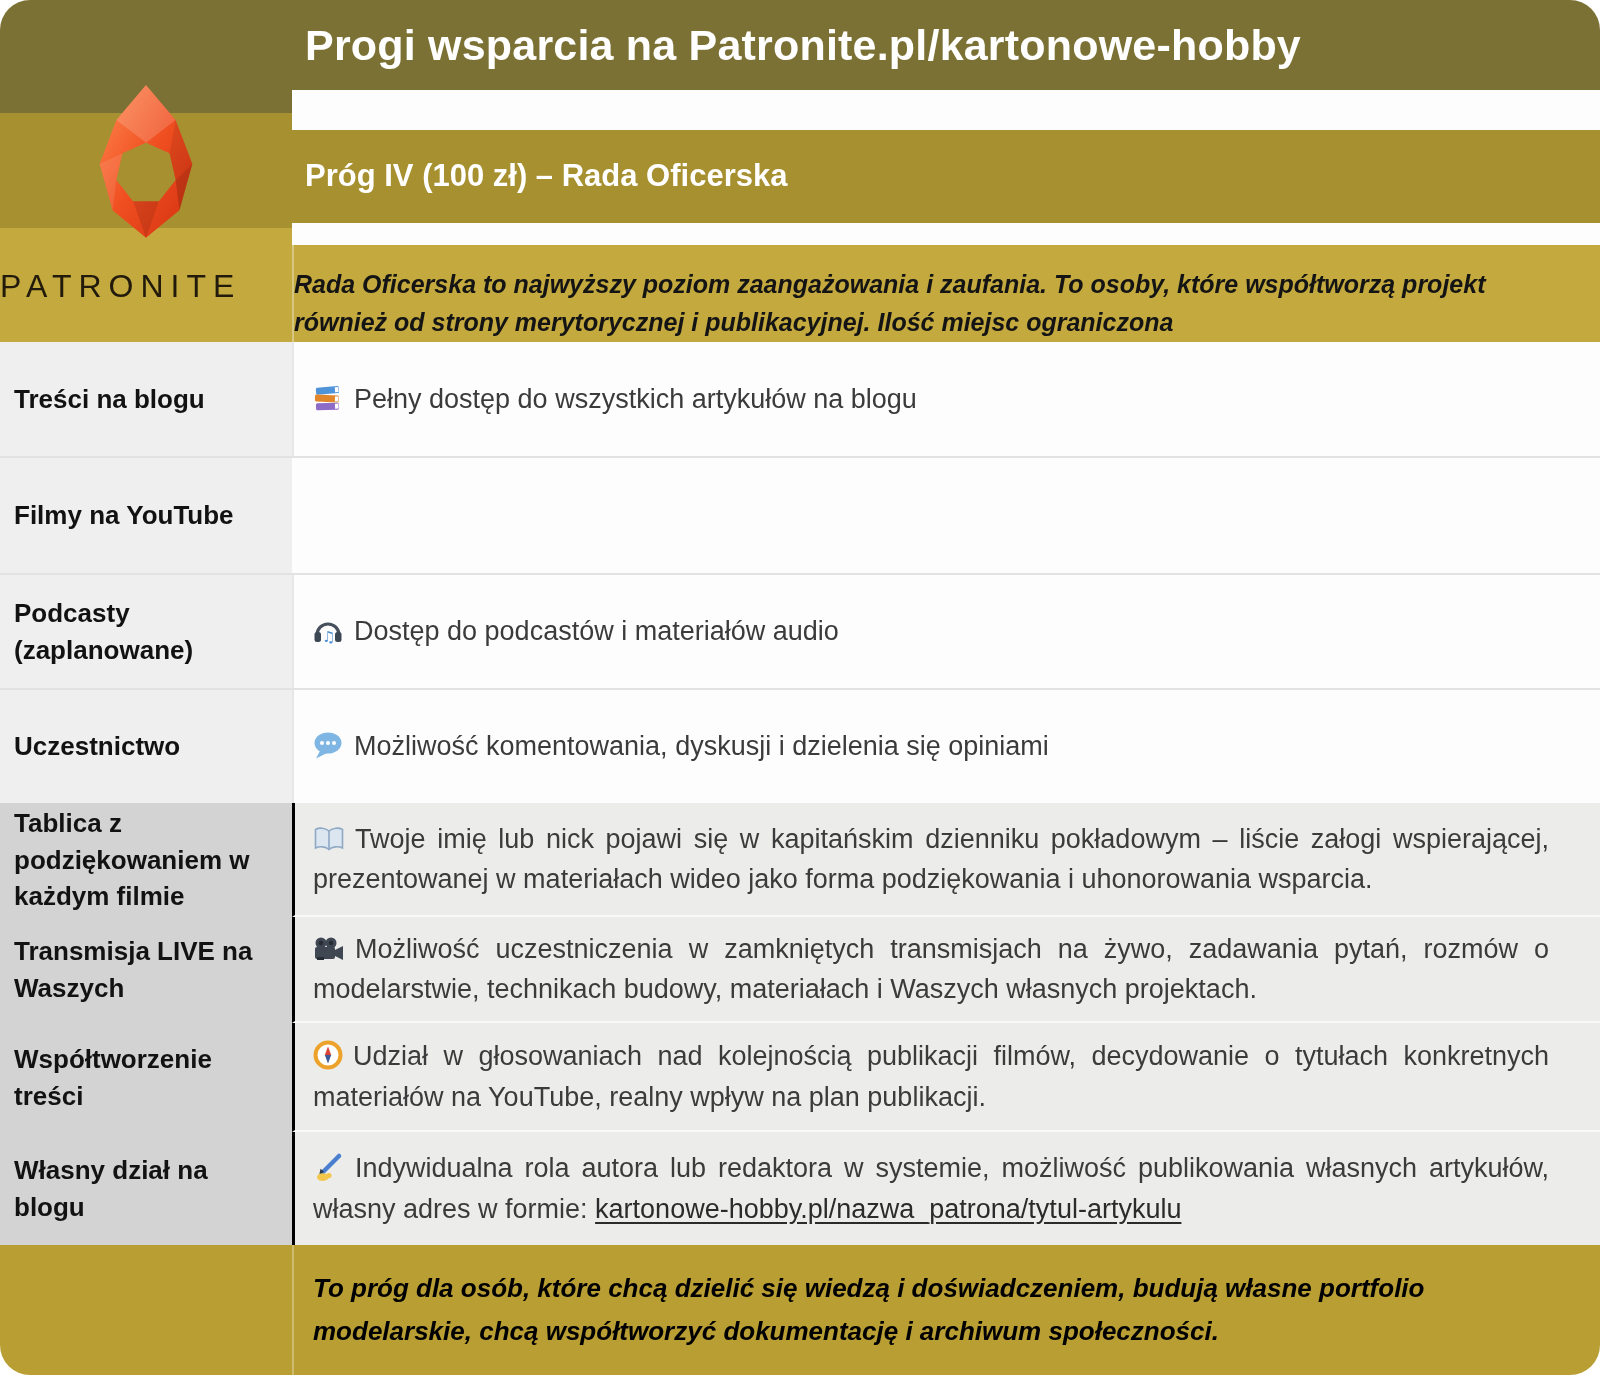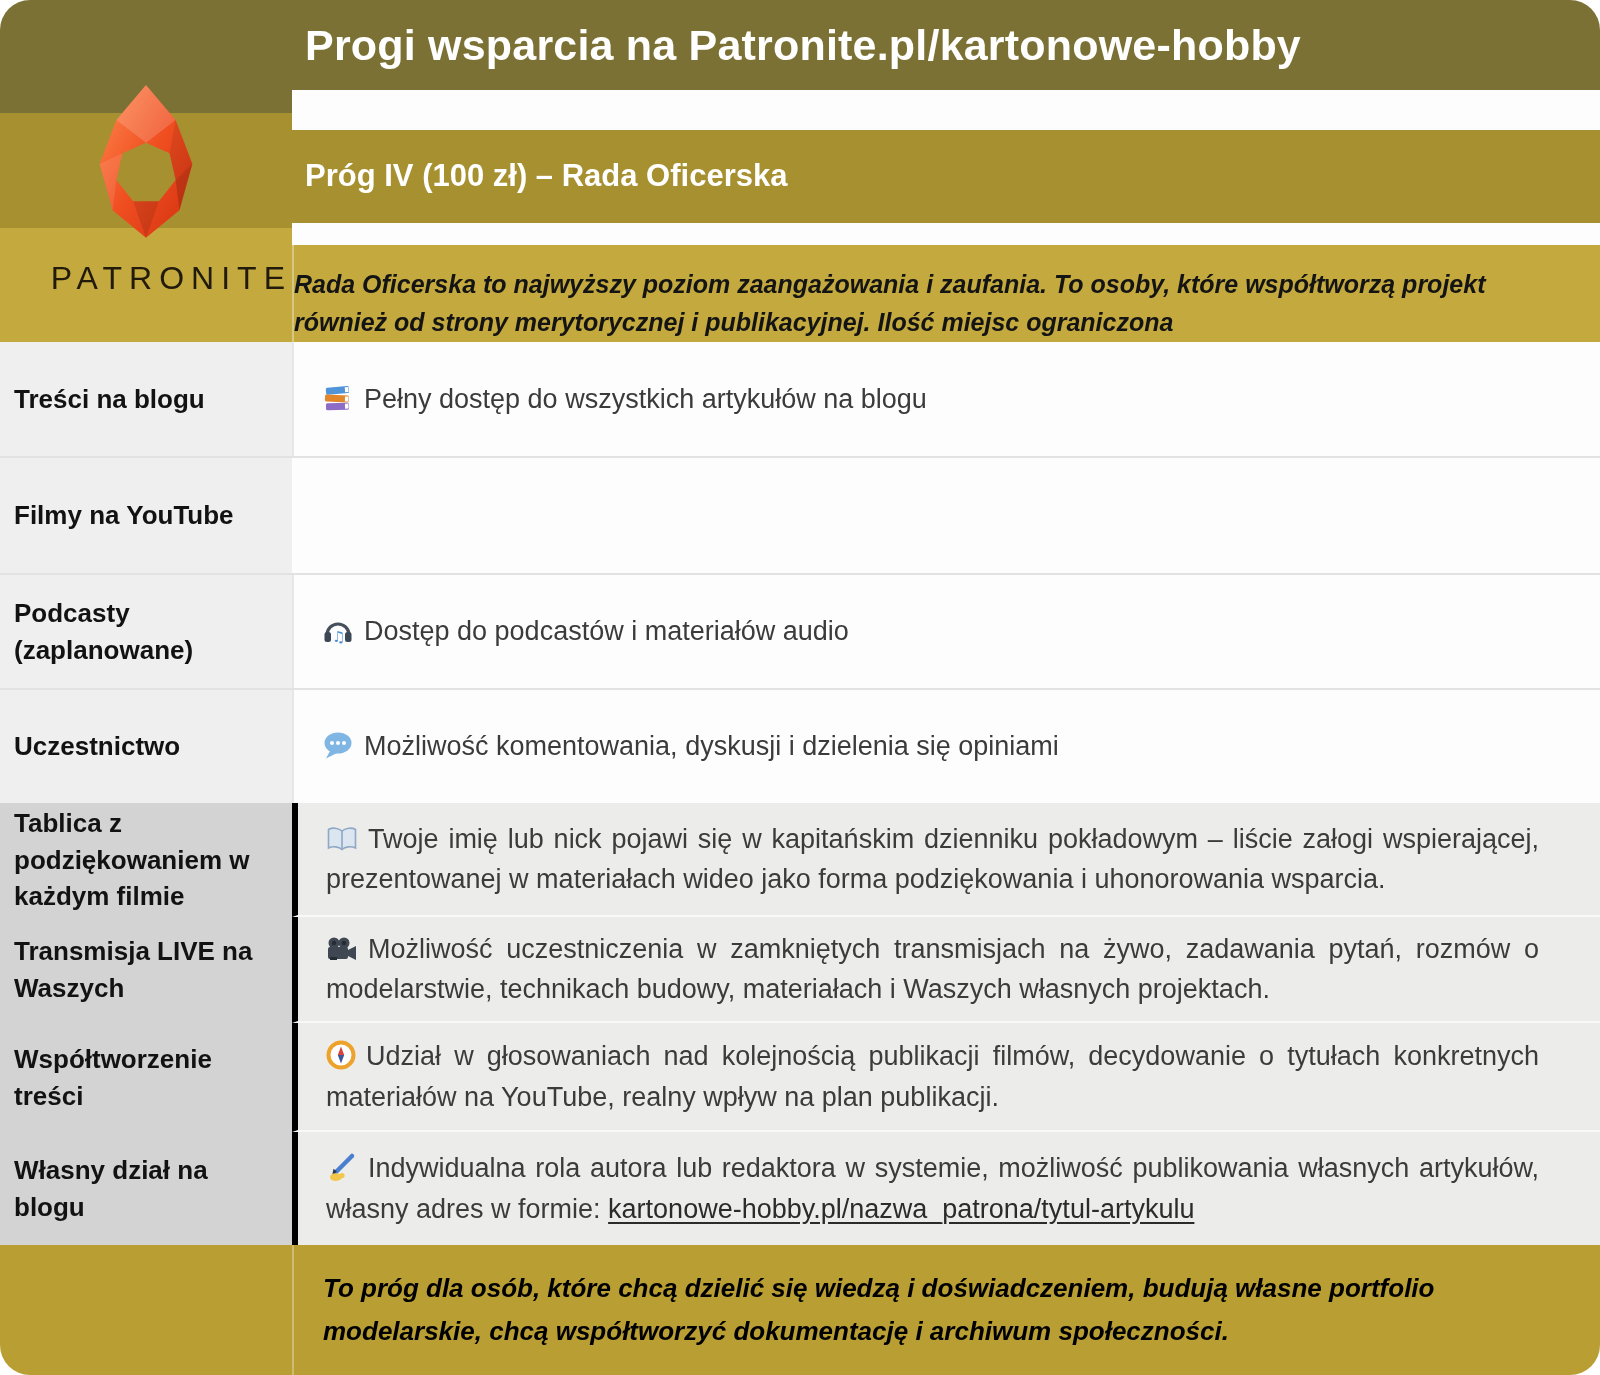--- a/index.html
+++ b/index.html
@@ -12,42 +12,42 @@
     background:linear-gradient(to bottom,#7c7134 0,#7c7134 113px,#a7902f 113px,#a7902f 228px,#c3a93e 228px,#c3a93e 342px);}
   .header-right{flex:1;display:flex;flex-direction:column;min-width:0;gap:22px;}
   .band1{height:113px;background:#7c7134;display:flex;align-items:center;box-sizing:border-box;padding:0 40px 0 13px;}
   .band2{height:115px;background:#a7902f;display:flex;align-items:center;box-sizing:border-box;padding:0 40px 0 13px;margin-top:18px;}
   .band3{height:114px;background:#c3a93e;box-sizing:border-box;padding:20px 60px 0 0;border-left:2px solid rgba(255,255,255,.35);}
   .page-title{color:#ffffff;font-size:43px;font-weight:bold;letter-spacing:.2px;}
   .tier-title{color:#ffffff;font-size:31px;font-weight:bold;}
   .tier-desc{color:#141414;font-size:25px;font-weight:bold;font-style:italic;line-height:1.55;}
 
   .logo-mark{position:absolute;top:80px;left:50%;transform:translateX(-50%);}
-  .logo-word{position:absolute;top:260px;left:0;width:100%;text-align:right;
+  .logo-word{position:absolute;top:268px;left:0;width:100%;text-align:left;
     font-size:32px;letter-spacing:7px;color:#221b0b;font-weight:normal;}
 
   
   .row{display:flex;box-sizing:border-box;}
   .cell-label{width:292px;flex:0 0 292px;box-sizing:border-box;display:flex;align-items:center;
     padding:6px 16px 6px 14px;font-weight:bold;font-size:26px;color:#121212;line-height:1.42;}
   .cell-content{flex:1;min-width:0;box-sizing:border-box;display:flex;align-items:center;
     padding:8px 45px 8px 12px;font-size:27px;color:#3b3b3b;line-height:1.5;}
   .row-upper .cell-label{background:#efefef;}
   .row-upper .cell-content{background:#fdfdfd;border-left:2px solid #e7e7e7;}
   .row-upper{border-bottom:2px solid #e2e2e2;}
   .row-upper.last{border-bottom:none;}
   .row-lower .cell-label{background:#d3d3d3;}
-  .row-lower .cell-content{background:#ececeb;border-left:6px solid #000000;}
+  .row-lower .cell-content{background:#ececeb;border-left:3px solid #000000;}
   .row-lower .cell-content{border-bottom:2px solid #f9f9f9;}
   .row-lower.last .cell-content{border-bottom:none;}
   .row-lower .text{text-align:justify;}
   .r1{height:116px}.r2{height:117px}.r3{height:115px}.r4{height:113px}
   .r5{height:114px}.r6{height:106px}.r7{height:109px}.r8{height:113px}
 
-  .text{margin:16px;}
+  .text{margin:6px;}
   .icon{display:inline-block;vertical-align:-5px;margin-right:10px;line-height:0;}
   .content-link{color:#2b2b2b;text-decoration:underline;text-underline-offset:4px;}
 
   
   .footer{display:flex;height:130px;background:#b99e33;}
   .footer-spacer{width:292px;flex:0 0 292px;}
   .footer-text{flex:1;box-sizing:border-box;display:flex;align-items:center;
     padding:0 70px 0 13px;border-left:2px solid rgba(255,255,255,.3);
     color:#000000;font-size:26px;font-weight:bold;font-style:italic;line-height:1.65;}
 </style>

